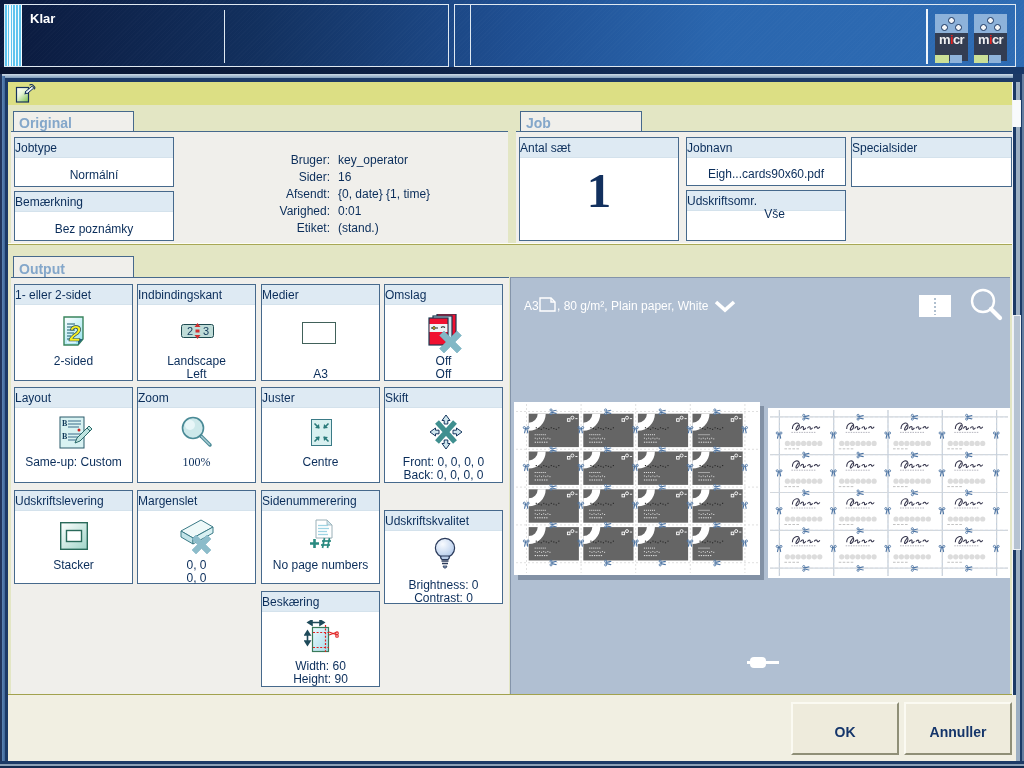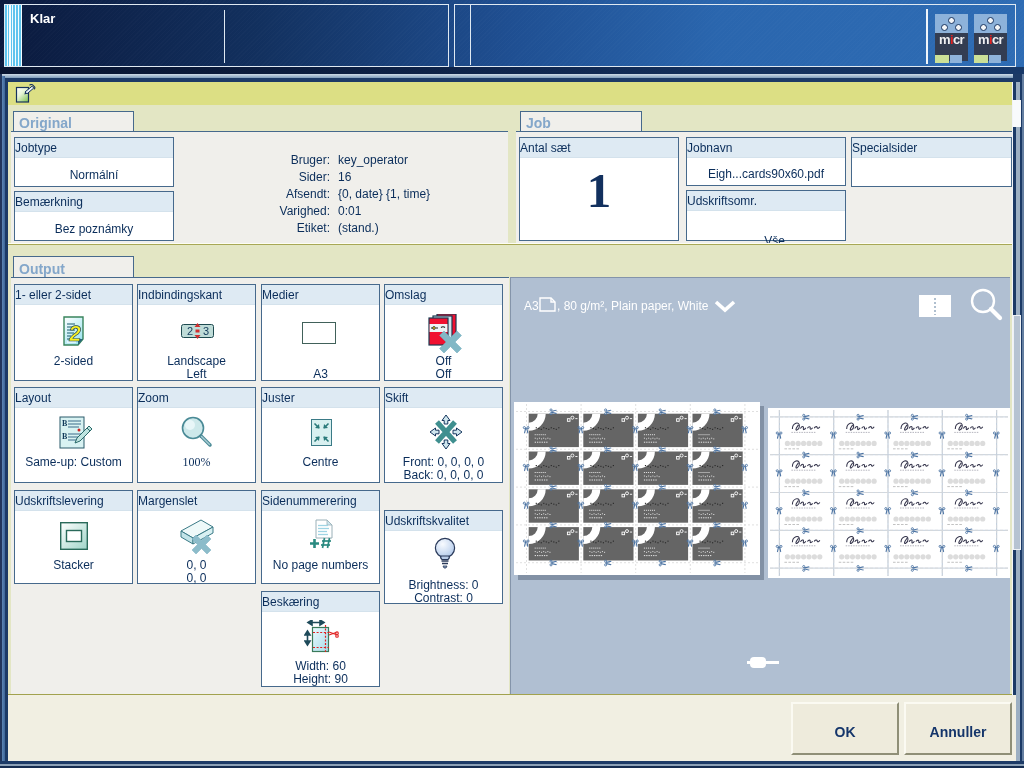--- a/index.html
+++ b/index.html
@@ -127,21 +127,21 @@
   <div class="cap" style="top:28px;line-height:50px;font-family:'Liberation Serif',serif;font-size:49px;font-weight:bold;color:#12305e;">1</div>
 </div>
 <div class="wbox abs" style="left:686px;top:137px;width:160px;height:49px;">
   <div class="whead"></div>
     <div class="wlabel">Jobnavn</div>
   <div class="cap" style="top:30px;">Eigh...cards90x60.pdf</div>
 </div>
 <div class="wbox abs" style="left:686px;top:190px;width:160px;height:51px;">
   <div class="whead"></div>
     <div class="wlabel">Udskriftsomr.</div>
-  <div class="cap" style="top:44px;padding-left:17px;">Vše</div>
+  <div class="cap" style="top:17px;padding-left:17px;">Vše</div>
 </div>
 <div class="wbox abs" style="left:851px;top:137px;width:161px;height:50px;">
   <div class="whead"></div>
     <div class="wlabel">Specialsider</div>
 </div>
 
 <div class="abs" style="left:8px;top:243px;width:1004px;height:1px;background:#fdfdf4;"></div>
 <div class="abs" style="left:8px;top:244px;width:1004px;height:1px;background:#a8a855;"></div>
 
 <div class="tab abs" style="left:13px;top:256px;width:121px;height:22px;font-size:14px;padding:4px 0 0 5px;">Output</div>

